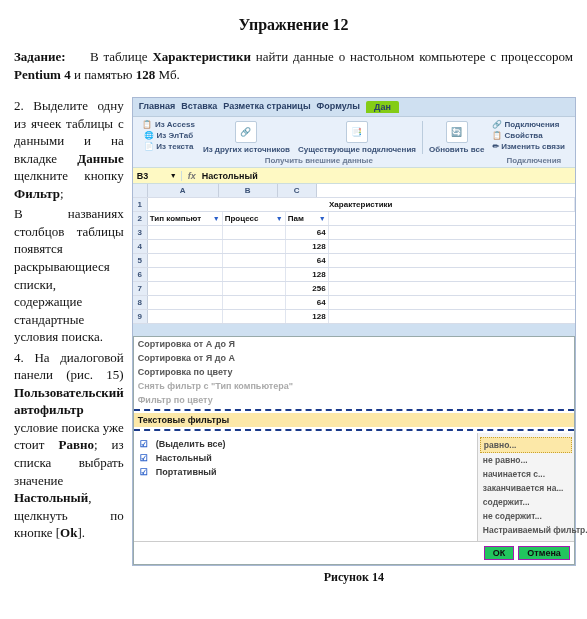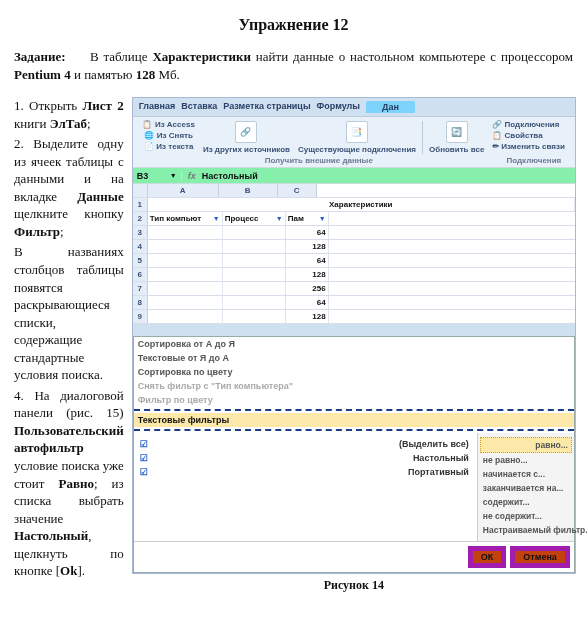--- a/index.html
+++ b/index.html
@@ -16,61 +16,60 @@
   b{font-weight:bold;}
   .two-col{display:flex;gap:8px;}
   .left-col{flex:1;text-align:justify;line-height:1.35;}
   .right-col{flex:0 0 212px;}
   .step{margin-bottom:3px;}
   .cap{font-size:12px;text-align:center;margin:4px 0 0;}
   .filtered{color:#2a5fc9;font-size:7px;margin-left:auto;}
   
   .rib{border:1px solid #a9b9d4;font-family:Tahoma,Arial,sans-serif;font-size:9px;background:#cfe0f1;font-weight:bold;}
   .rib-tabs{display:flex;gap:6px;padding:3px 6px;color:#2a4066;font-size:9px;}
-  .rib-tabs span.active{background:#7dd3fc;padding:1px 16px;border-radius:2px 2px 0 0;}
+  .rib-tabs span.active{background:#84cc16;padding:1px 8px;border-radius:2px 2px 0 0;}
   .rib-body{background:#e8f0fa;padding:4px 8px 2px;display:flex;gap:4px;border-top:1px solid #bcd;}
   .rib-group{display:flex;flex-direction:column;align-items:center;gap:2px;padding:0 2px;}
   .rib-ico{width:20px;height:20px;border:1px solid #bcd;background:#fff;border-radius:2px;display:flex;align-items:center;justify-content:center;}
   .rib-lbl{font-size:8px;color:#3b5277;white-space:nowrap;}
   .rib-small{font-size:8px;color:#3b5277;line-height:1.1;white-space:nowrap;}
   .rib-sep{width:1px;background:#bcd;align-self:stretch;}
   .xl-mini{background:#fff;}
   .xl-mini .mrow{display:flex;border-bottom:1px solid #d7dde9;height:13px;}
   .xl-mini .mh{background:#e4ecf7;color:#3b5277;border-right:1px solid #c6cfdd;font-size:8px;display:flex;align-items:center;justify-content:center;}
   .xl-mini .mc{border-right:1px solid #e0e5ef;font-size:8px;display:flex;align-items:center;padding:0 2px;overflow:hidden;white-space:nowrap;}
   .m0{width:14px;} .mA{width:70px;} .mB{width:58px;} .mC{width:38px;}
   .text-filters{position:relative;background:#fff;border:1px solid #9aa;font-size:9px;margin-top:12px;}
   .tf-split{display:flex;}
   .tf-left{flex:1;padding:4px;}
-  .tf-left div{padding:2px 4px 2px 18px;position:relative;color:#333;text-align:right;}
+  .tf-left div{padding:2px 4px 2px 18px;position:relative;color:#333;}
   .tf-left div.chk::before{content:"☑";position:absolute;left:2px;color:#2a5fc9;}
   .tf-right{width:92px;background:#f4f4f4;border-left:1px solid #ccc;padding:4px 2px;}
   .tf-right div{padding:2px 3px;color:#555;font-size:8.5px;white-space:nowrap;}
   .dash-sep{border-top:2px dashed #1a3a8a;margin:2px 0;}
   .tf-foot{display:flex;justify-content:flex-end;gap:4px;padding:4px;border-top:1px solid #ccc;}
-  .mini-btn{border:5px solid #a21caf;background:#c2410c;font-size:9px;padding:1px 8px;cursor:pointer;}
-  .fx-bar{display:flex;align-items:center;background:#86efac;border-top:1px solid #cdd;border-bottom:1px solid #cdd;font-size:9px;height:15px;}
+  .mini-btn{border:1px solid #a21caf;background:#22c55e;font-size:9px;padding:1px 8px;cursor:pointer;}
+  .fx-bar{display:flex;align-items:center;background:#fef9c3;border-top:1px solid #cdd;border-bottom:1px solid #cdd;font-size:9px;height:15px;}
   .fx-name{width:40px;border-right:1px solid #cdd;padding:0 4px;display:flex;align-items:center;justify-content:space-between;}
   .fx-fx{padding:0 6px;color:#777;font-style:italic;}
   .fig14-wrap{position:relative;}
 </style>
 </head>
 <body>
 
 <div class="page">
   <h1>Упражнение 12</h1>
 
   <div class="task">
     <b>Задание:</b>&nbsp;&nbsp;&nbsp;&nbsp;
     <span>В таблице </span><b>Характеристики</b><span> найти данные о настольном компьютере с процессором </span><b>Pentium 4</b><span> и памятью </span><b>128</b><span> Мб.</span>
   </div>
 
   <div class="two-col">
     <div class="left-col">
-      <div class="step"><span>1. Открыть </span><b>Лист 2</b><span> книги </span><b>ЭлТаб</b><span>;</span></div>
       <div class="step"><span>2. Выделите одну из ячеек таблицы с данными и на вкладке </span><b>Данные</b><span> щелкните кнопку </span><b>Фильтр</b><span>;</span></div>
       <div class="step">В названиях столбцов таблицы появятся раскрывающиеся списки, содержащие стандартные условия поиска.</div>
       <div class="step"><span>4. На диалоговой панели (рис. 15) </span><b>Пользовательский автофильтр</b><span> условие поиска уже стоит </span><b>Равно</b><span>; из списка выбрать значение </span><b>Настольный</b><span>, щелкнуть по кнопке [</span><b>Ok</b><span>].</span></div>
 
     </div>
 
     <div class="right-col">
       <div class="fig14-wrap">
 
         <div class="rib">
@@ -79,21 +78,21 @@
             <span>Вставка</span>
             <span>Разметка страницы</span>
             <span>Формулы</span>
             <span class="active">Дан</span>
           </div>
           <div class="rib-body">
             <div class="rib-group">
               <div style="display:flex;gap:3px;">
                 <div class="rib-small"><span>📋</span> <span>Из Access</span></div>
               </div>
-              <div class="rib-small"><span>🌐</span> <span>Из Снять</span></div>
+              <div class="rib-small"><span>🌐</span> <span>Из ЭлТаб</span></div>
               <div class="rib-small"><span>📄</span> <span>Из текста</span></div>
             </div>
             <div class="rib-group">
               <div class="rib-ico">🔗</div>
               <div class="rib-lbl">Из других источников</div>
             </div>
             <div class="rib-group">
               <div class="rib-ico">📑</div>
               <div class="rib-lbl">Существующие подключения</div>
             </div>
@@ -186,35 +185,35 @@
             <div class="mrow">
                 <div class="mh m0">9</div>
                 <div class="mc mA"></div>
                 <div class="mc mB"></div>
                 <div class="mc mC" style="justify-content:flex-end;">128</div>
               </div>
           </div>
 
           <div class="text-filters">
             <div style="padding:2px 4px;color:#555;">Сортировка от А до Я</div>
-            <div style="padding:2px 4px;color:#555;">Текстовые от Я до А</div>
+            <div style="padding:2px 4px;color:#555;">Сортировка от Я до А</div>
             <div style="padding:2px 4px;color:#555;">Сортировка по цвету</div>
             <div style="padding:2px 4px;color:#aaa;">Снять фильтр с "Тип компьютера"</div>
             <div style="padding:2px 4px;color:#aaa;">Фильтр по цвету</div>
             <div class="dash-sep"></div>
             <div style="padding:2px 4px;background:#fce8a8;">Текстовые фильтры</div>
             <div class="dash-sep"></div>
             <div class="tf-split">
               <div class="tf-left">
                 <div class="chk">(Выделить все)</div>
                 <div class="chk">Настольный</div>
                 <div class="chk">Портативный</div>
               </div>
               <div class="tf-right">
-                <div style="border:1px dotted #c9a12f;background:#fce8a8;text-align:right;">равно...</div>
+                <div style="border:1px dotted #c9a12f;background:#fce8a8;">равно...</div>
                 <div>не равно...</div>
                 <div>начинается с...</div>
                 <div>заканчивается на...</div>
                 <div>содержит...</div>
                 <div>не содержит...</div>
                 <div>Настраиваемый фильтр...</div>
               </div>
             </div>
             <div class="tf-foot">
               <div class="mini-btn">ОК</div>

